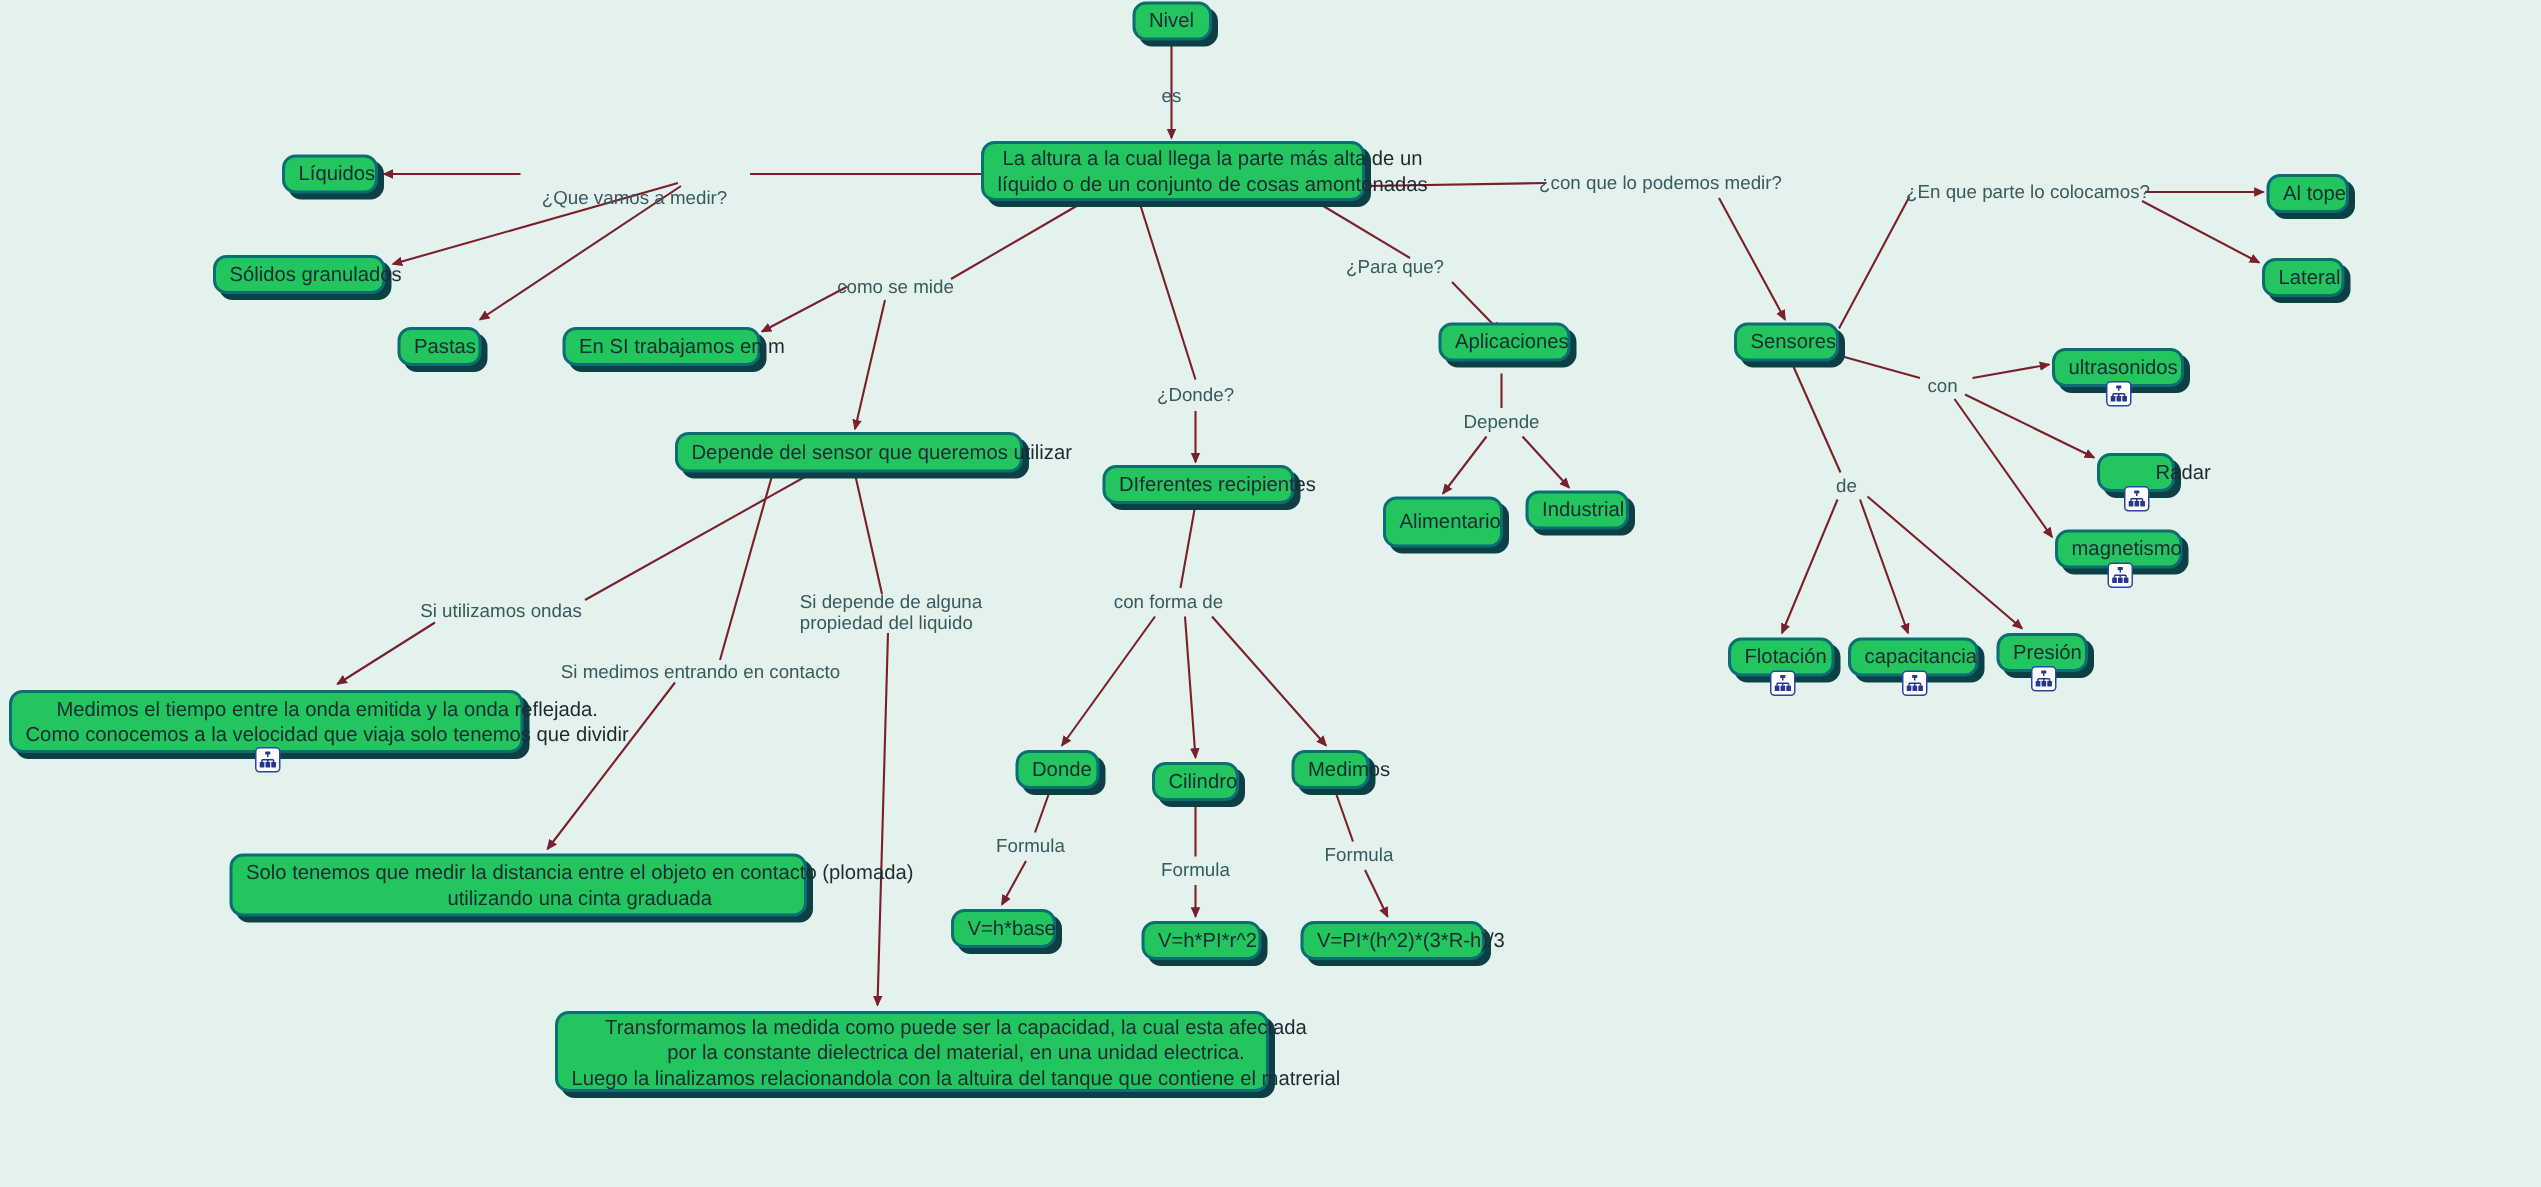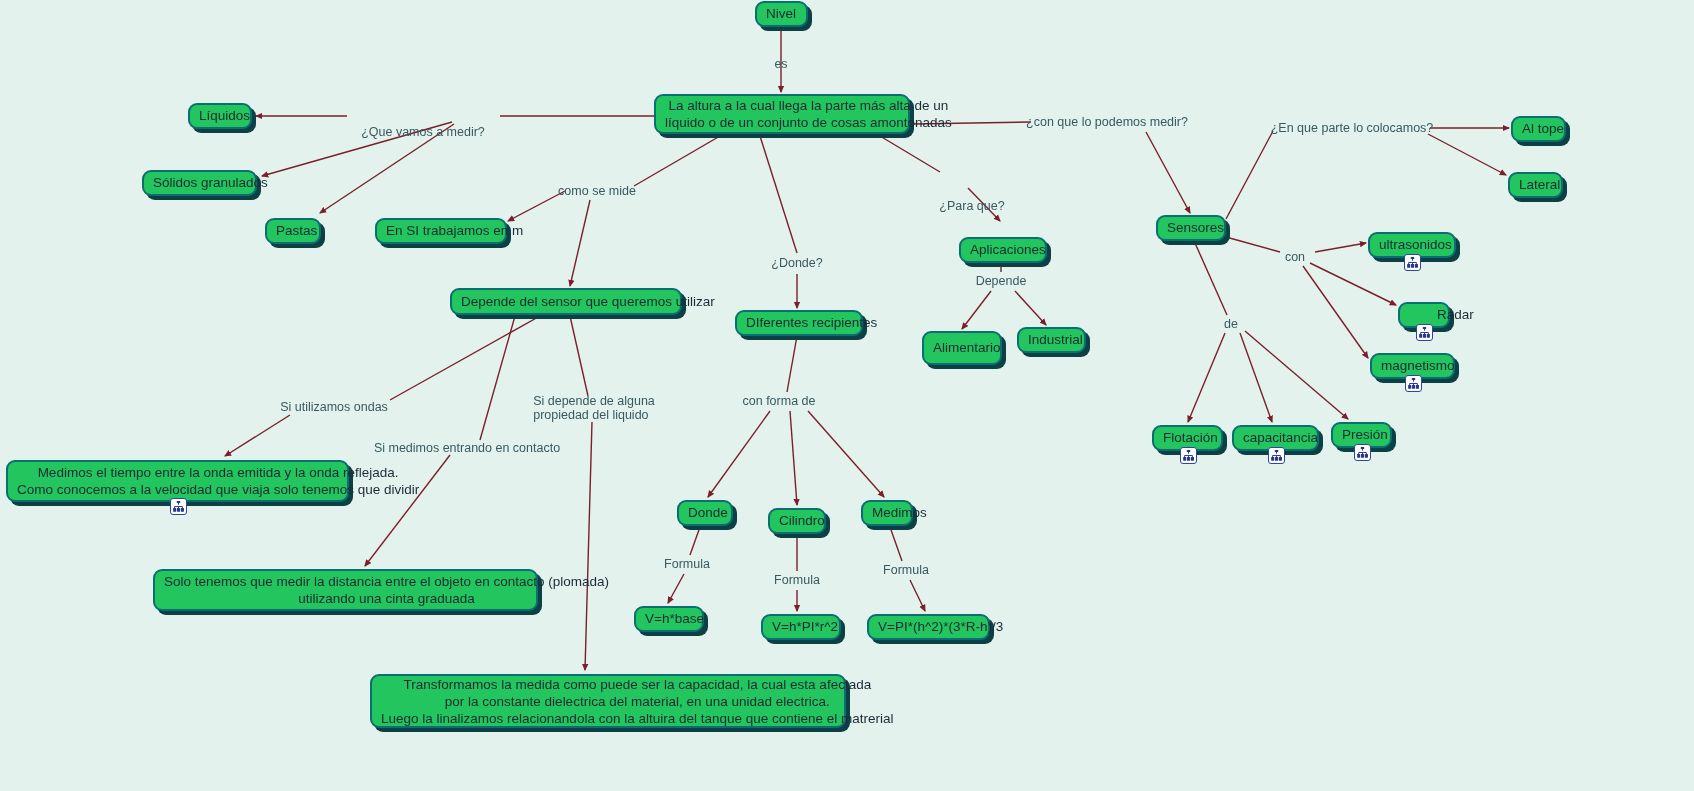--- a/index.html
+++ b/index.html
@@ -133,21 +133,21 @@
   <div id="node-layer">
       <div class="node" style="left: 755px; top: 1px; width: 53px; height: 26px;"><span>Nivel</span></div>
       <div class="node multiline" style="left: 654px; top: 94px; width: 256px; height: 40px;"><span>La altura a la cual llega la parte más alta de un
 líquido o de un conjunto de cosas amontonadas</span></div>
       <div class="node" style="left: 188px; top: 103px; width: 64px; height: 26px;"><span>Líquidos</span></div>
       <div class="node" style="left: 142px; top: 170px; width: 115px; height: 26px;"><span>Sólidos granulados</span></div>
       <div class="node" style="left: 265px; top: 218px; width: 56px; height: 26px;"><span>Pastas</span></div>
       <div class="node" style="left: 375px; top: 218px; width: 132px; height: 26px;"><span>En SI trabajamos en m</span></div>
       <div class="node" style="left: 450px; top: 288px; width: 232px; height: 27px;"><span>Depende del sensor que queremos utilizar</span></div>
       <div class="node" style="left: 735px; top: 310px; width: 128px; height: 26px;"><span>DIferentes recipientes</span></div>
-      <div class="node" style="left: 959px; top: 237px; width: 88px; height: 26px;"><span>Aplicaciones</span></div>
+      <div class="node" style="left: 959px; top: 215px; width: 88px; height: 26px;"><span>Aplicaciones</span></div>
       <div class="node" style="left: 922px; top: 331px; width: 80px; height: 34px;"><span>Alimentario</span></div>
       <div class="node" style="left: 1017px; top: 327px; width: 69px; height: 26px;"><span>Industrial</span></div>
       <div class="node" style="left: 1156px; top: 215px; width: 70px; height: 26px;"><span>Sensores</span></div>
       <div class="node" style="left: 1511px; top: 116px; width: 55px; height: 26px;"><span>Al tope</span></div>
       <div class="node" style="left: 1508px; top: 172px; width: 55px; height: 26px;"><span>Lateral</span></div>
       <div class="node" style="left: 1368px; top: 232px; width: 88px; height: 26px;"><span>ultrasonidos</span></div>
       <span class="submap-icon" style="left: 1404px; top: 254px;">
         <svg viewBox="0 0 14 14" xmlns="http://www.w3.org/2000/svg">
           <g stroke="#27368f" stroke-width="0.9" fill="none">
             <path d="M7 3.6 V5.3 M3.4 7 H10.6 M3.4 7 V8.4 M7 7 V8.4 M10.6 7 V8.4"></path>
@@ -254,21 +254,21 @@
       <div class="node" style="left: 761px; top: 614px; width: 80px; height: 26px;"><span>V=h*PI*r^2</span></div>
       <div class="node" style="left: 867px; top: 614px; width: 123px; height: 26px;"><span>V=PI*(h^2)*(3*R-h)/3</span></div>
       <div class="node multiline" style="left: 370px; top: 674px; width: 476px; height: 54px;"><span>Transformamos la medida como puede ser la capacidad, la cual esta afectada
 por la constante dielectrica del material, en una unidad electrica.
 Luego la linalizamos relacionandola con la altuira del tanque que contiene el matrerial</span></div>
     </div>
   <div id="label-layer">
       <div class="linklabel" style="left: 781px; top: 64px;">es</div>
       <div class="linklabel" style="left: 423px; top: 120px; margin-top: 12px;">¿Que vamos a medir?</div>
       <div class="linklabel" style="left: 597px; top: 191px;">como se mide</div>
-      <div class="linklabel" style="left: 972px; top: 178px; margin-top: 28px;">¿Para que?</div>
+      <div class="linklabel" style="left: 930px; top: 178px;">¿Para que?</div>
       <div class="linklabel" style="left: 797px; top: 263px;">¿Donde?</div>
       <div class="linklabel" style="left: 1001px; top: 281px;">Depende</div>
       <div class="linklabel" style="left: 1107px; top: 122px;">¿con que lo podemos medir?</div>
       <div class="linklabel" style="left: 1352px; top: 128px;">¿En que parte lo colocamos?</div>
       <div class="linklabel" style="left: 1295px; top: 257px;">con</div>
       <div class="linklabel" style="left: 1231px; top: 324px;">de</div>
       <div class="linklabel" style="left: 334px; top: 407px;">Si utilizamos ondas</div>
       <div class="linklabel" style="left: 467px; top: 448px;">Si medimos entrando en contacto</div>
       <div class="linklabel" style="left: 594px; top: 408px;">Si depende de alguna
 propiedad del liquido</div>

